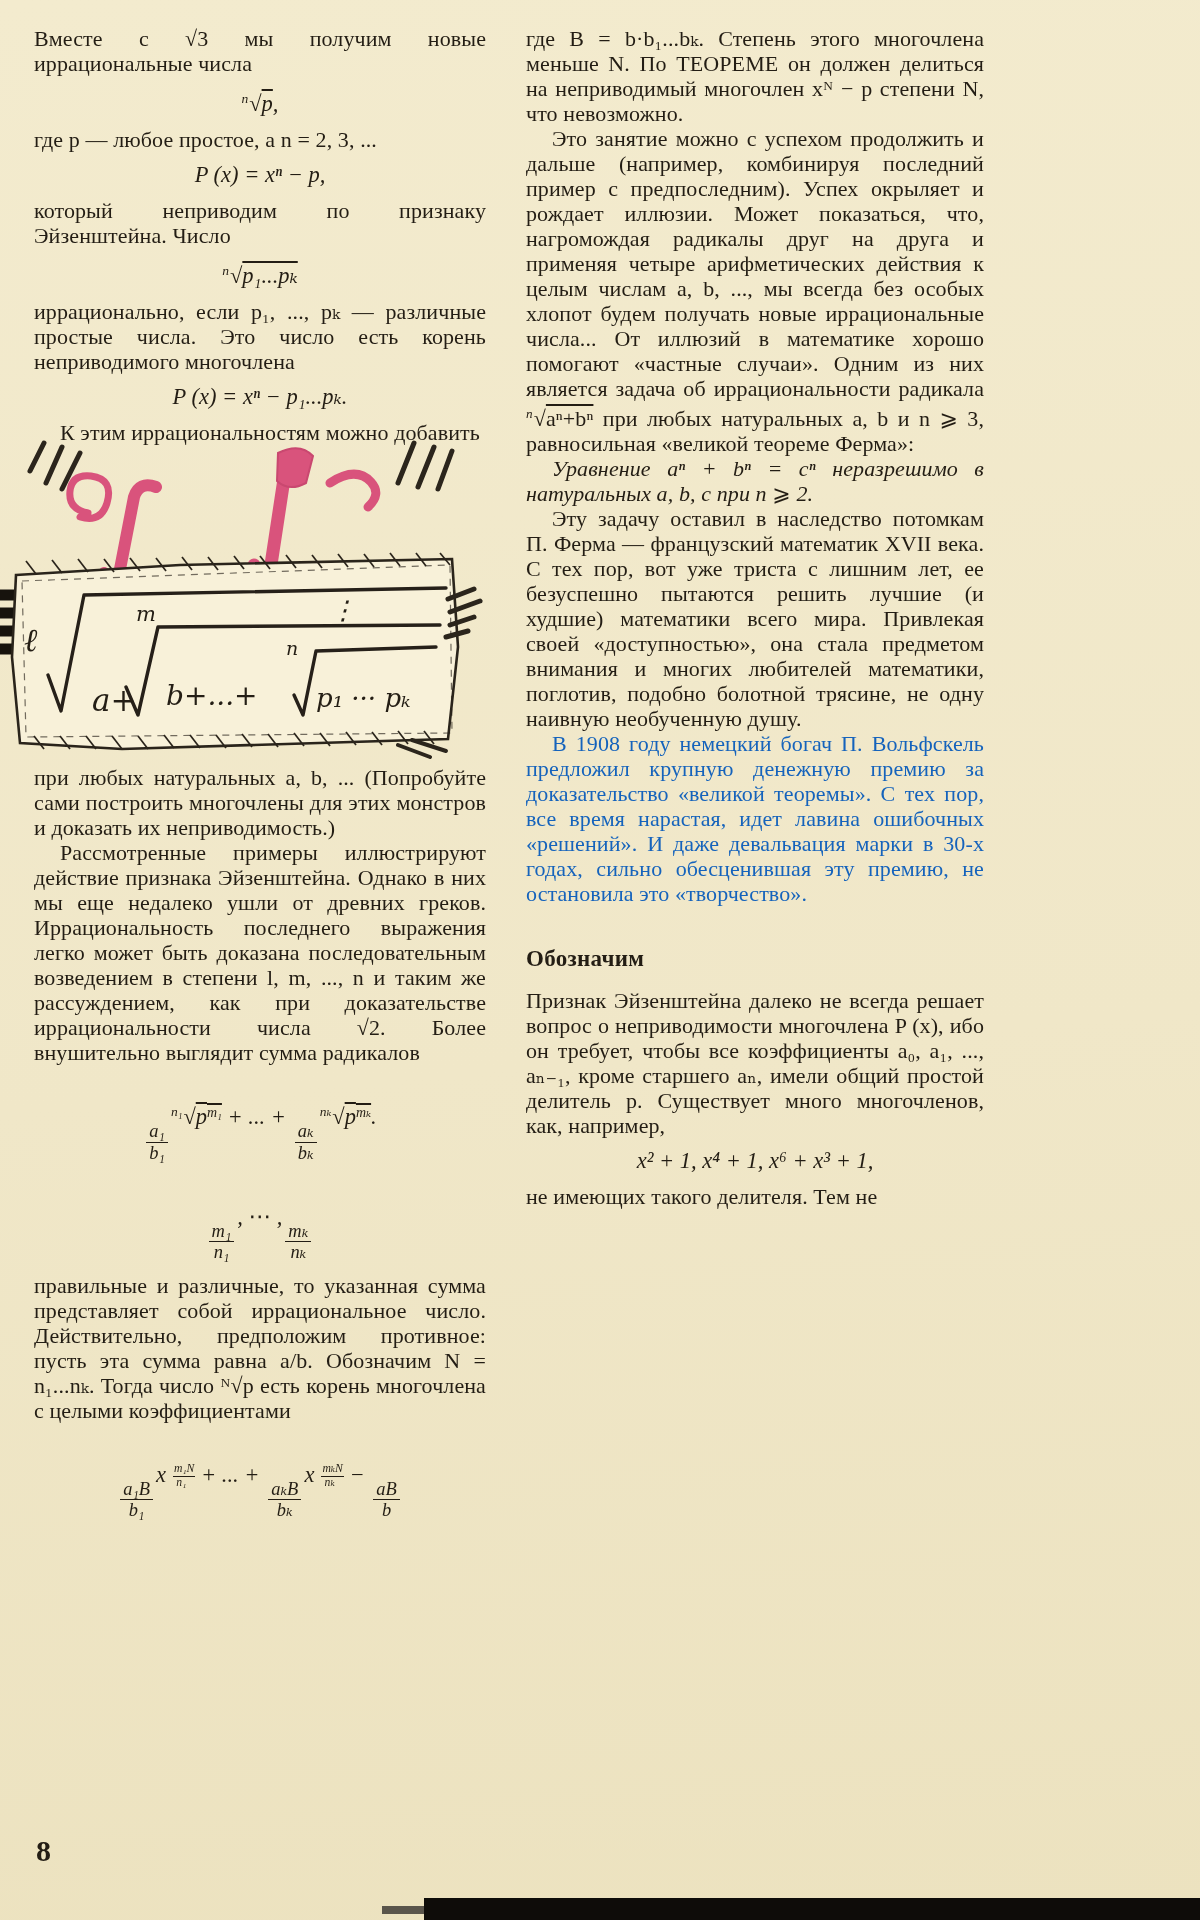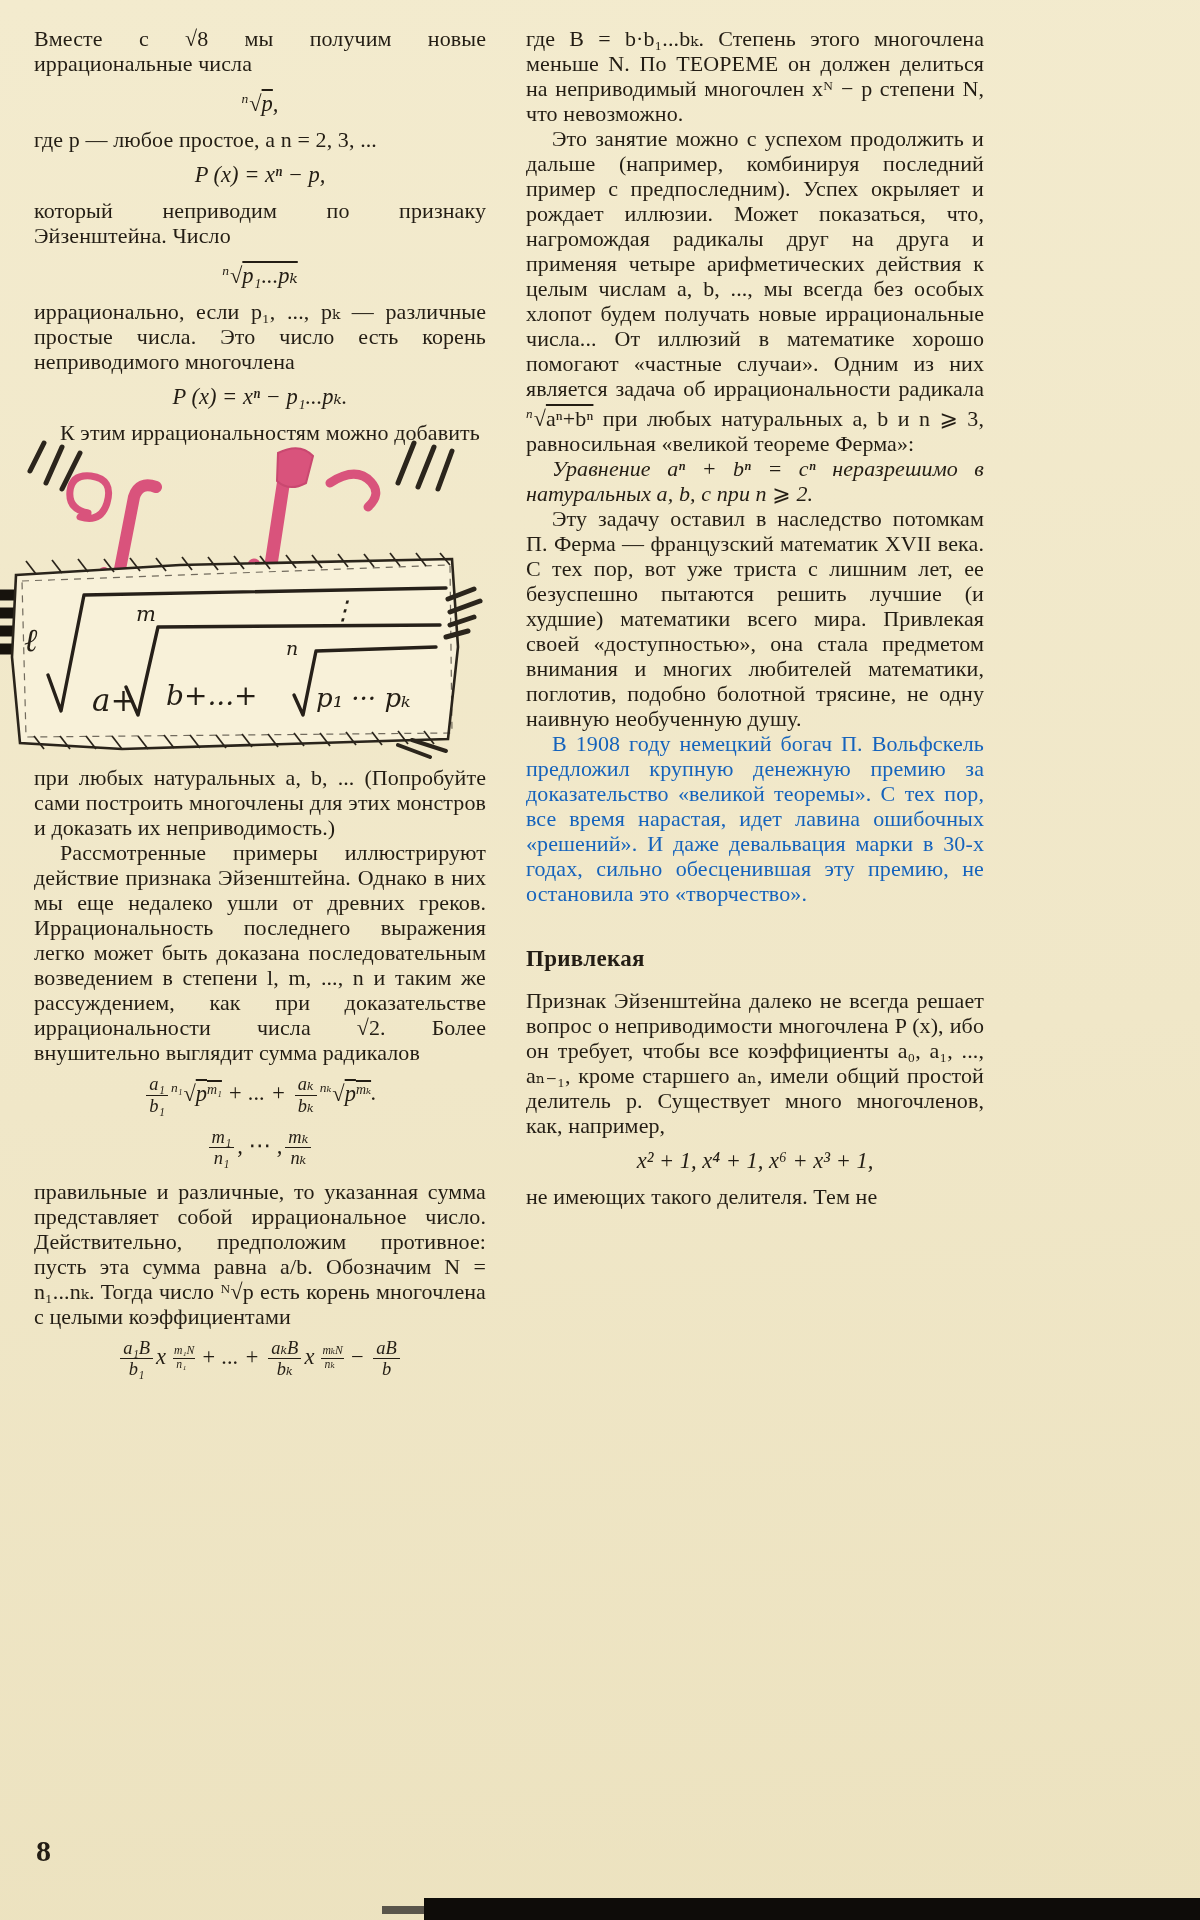--- a/index.html
+++ b/index.html
@@ -28,21 +28,21 @@
   }
   .idx { font-size: .6em; vertical-align: .6em; font-style: italic; margin-right: 1px; }
   .exp { font-size: .62em; vertical-align: .5em; }
   .ovl { text-decoration: overline; }
   .nowrap { white-space: nowrap; }
   .frac {
     display: inline-flex; flex-direction: column;
     vertical-align: middle; text-align: center;
     line-height: 1.12; font-size: .82em; margin: 0 3px;
   }
-  .frac .num { border-bottom: 1.6px solid currentColor; padding: 0 3px; }
+  .frac .num { border-bottom: 1.6px solid currentColor; padding: 0 3px; margin-top: 47px; }
   .frac .den { padding: 0 3px; }
   .expfrac {
     display: inline-flex; flex-direction: column; text-align: center;
     line-height: 1.1; font-size: .52em; vertical-align: .85em; margin-left: 1px;
   }
   .expfrac .num { border-bottom: 1.2px solid currentColor; padding: 0 1px; margin-left: 6px; }
   .blue { color: #1563bc; }
   .italic { font-style: italic; }
   .heading { font-weight: bold; font-size: 23px; margin: 40px 0 16px; letter-spacing: .3px; }
   .pageno { position: absolute; left: 36px; top: 1834px; font-size: 30px; font-weight: bold; }
@@ -51,21 +51,21 @@
   .illu { display: block; margin: -8px 0 6px -34px; }
   .illu text { font-family: "DejaVu Serif","Liberation Serif",serif; font-style: italic; fill: #241e15; }
 </style>
 </head>
 <body>
 
 <div class="page">
 
   <div class="col col-left">
 
-    <p class="para">Вместе с √8 мы получим новые иррациональные числа</p>
+    <p class="para">Вместе с √3 мы получим новые иррациональные числа</p>
 
     <div class="formula"><span class="nowrap"><sup class="idx">n</sup><span>√</span><span class="ovl">p</span></span><span>,</span></div>
 
     <p class="para">где p — любое простое, а n = 2, 3, ...</p>
 
     <div class="formula">P (x) = xⁿ − p,</div>
 
     <p class="para">который неприводим по признаку Эйзенштейна. Число</p>
 
     <div class="formula"><span class="nowrap"><sup class="idx">n</sup><span>√</span><span class="ovl">p₁...pₖ</span></span><span></span></div>
@@ -234,21 +234,21 @@
 
     <p class="para indent"><span>Это занятие можно с успехом продолжить и дальше (например, комбинируя последний пример с предпоследним). Успех окрыляет и рождает иллюзии. Может показаться, что, нагромождая радикалы друг на друга и применяя четыре арифметических действия к целым числам a, b, ..., мы всегда без особых хлопот будем получать новые иррациональные числа... От иллюзий в математике хорошо помогают «частные случаи». Одним из них является задача об иррациональности радикала </span><span class="nowrap"><sup class="idx">n</sup><span>√</span><span class="ovl">aⁿ+bⁿ</span></span><span> при любых натуральных a, b и n ⩾ 3, равносильная «великой теореме Ферма»:</span></p>
 
     <p class="para indent italic">Уравнение aⁿ + bⁿ = cⁿ неразрешимо в натуральных a, b, c при n ⩾ 2.</p>
 
     <p class="para indent">Эту задачу оставил в наследство потомкам П. Ферма — французский математик XVII века. С тех пор, вот уже триста с лишним лет, ее безуспешно пытаются решить лучшие (и худшие) математики всего мира. Привлекая своей «доступностью», она стала предметом внимания и многих любителей математики, поглотив, подобно болотной трясине, не одну наивную необученную душу.</p>
 
     <p class="para indent blue">В 1908 году немецкий богач П. Вольфскель предложил крупную денежную премию за доказательство «великой теоремы». С тех пор, все время нарастая, идет лавина ошибочных «решений». И даже девальвация марки в 30-х годах, сильно обесценившая эту премию, не остановила это «творчество».</p>
 
 
-    <h2 class="heading">Привлекая</h2>
+    <h2 class="heading">Обозначим</h2>
 
     <p class="para">Признак Эйзенштейна далеко не всегда решает вопрос о неприводимости многочлена P (x), ибо он требует, чтобы все коэффициенты a₀, a₁, ..., aₙ₋₁, кроме старшего aₙ, имели общий простой делитель p. Существует много многочленов, как, например,</p>
 
     <div class="formula">x² + 1,   x⁴ + 1,   x⁶ + x³ + 1,</div>
 
     <p class="para">не имеющих такого делителя. Тем не</p>
 
   </div>
 
   <div class="pageno">8</div>

